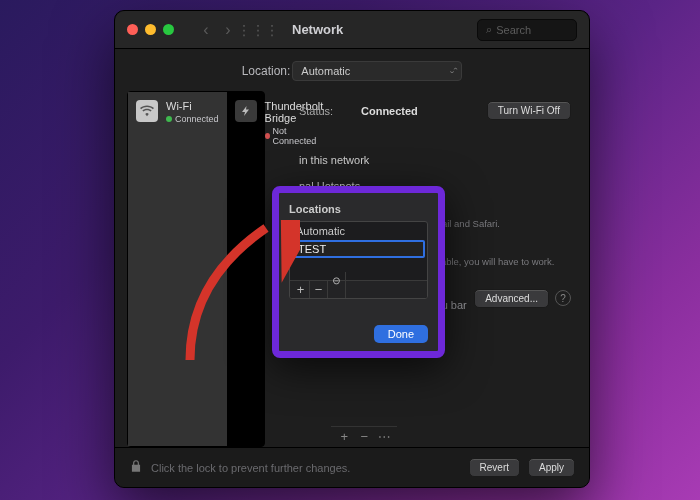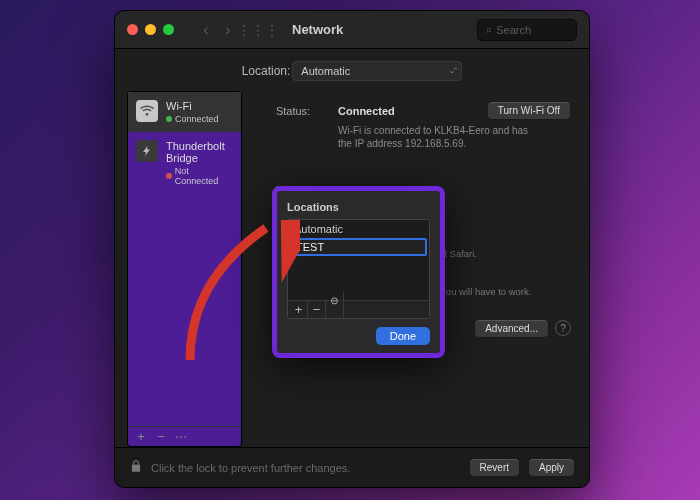--- a/index.html
+++ b/index.html
@@ -41,22 +41,22 @@
     display:flex; justify-content:center; align-items:center; gap:2px; padding:12px 0 10px;
     font-size:12px; color:#b8b8bc;
   }
   .locselect {
     width:170px; height:20px; background:#2a2a2a; border-radius:4px; border:1px solid #3a3a3a;
     display:flex;align-items:center;padding:0 8px;font-size:11px;color:#ccc;position:relative;
   }
   .locselect::after { content:"⌄⌃"; position:absolute;right:6px;color:#888;font-size:9px;letter-spacing:-4px; transform:scaleY(0.8);}
   .body { flex:1; display:flex; padding:0 12px 0 12px; gap:10px; position:relative;}
   .sidebar {
-    width:115px; background:#4c1d95; border:1px solid #000; border-radius:4px;
-    display:flex;flex-direction:column; position:relative;
+    width:138px; background:#000000; border:1px solid #000; border-radius:4px;
+    display:flex;position:relative;
   }
   .sb-item { display:flex; gap:8px; padding:8px 8px; align-items:flex-start; }
   .sb-item.active { background:#333; }
   .sb-icon { width:22px;height:22px;border-radius:4px;background:#3a3a3a;display:flex;align-items:center;justify-content:center;color:#bbb;font-size:13px;flex-shrink:0;}
   .sb-icon.wifi{background:#c8c8c8;color:#555;}
   .sb-text { display:flex;flex-direction:column;gap:2px;}
   .sb-name { font-size:11px; color:#ddd;}
   .sb-status { font-size:9px; display:flex;align-items:center;gap:3px;}
   .sb-status .bullet{width:6px;height:6px;border-radius:50%;}
   .bullet.green{background:#3fb94f;} .bullet.red{background:#d05050;}
@@ -81,40 +81,40 @@
   .footer {
     height:40px;border-top:1px solid #000;background:#1b1b1b;border-radius:0 0 10px 10px;
     display:flex;align-items:center;padding:17px 14px;gap:8px;
   }
   .lock{color:#777;font-size:14px;}
   .lockt{color:#6a6a6e;font-size:11px;}
   .footer .spacer{flex:1;}
   
   .modal {
     position:absolute; left:272px; top:186px; width:173px; height:172px;
-    background:#2a2a2c; border:5px solid #6d28d9; border-radius:8px;
+    background:#2a2a2c; border:7px solid #6d28d9; border-radius:8px;
     box-shadow:0 10px 40px rgba(0,0,0,.7);
     display:flex;flex-direction:column;padding:10px 10px 8px;
   }
   .modal h4{font-size:11px;color:#ccc;font-weight:600;margin-bottom:6px;}
   .loclist{
     flex:1;background:#1c1c1e;border:1px solid #444;border-radius:3px;
     display:flex;flex-direction:column;overflow:hidden;
   }
   .locitem{padding:3px 6px;font-size:11px;color:#ccc;}
   .locedit{
     margin:0 2px 0 2px; background:#222; border:2px solid #2f6fe0; border-radius:2px;
     padding:1px 4px; font-size:11px; color:#eee;
   }
   .loclist-footer{
     height:18px;background:#232325;border-top:1px solid #3a3a3a;display:flex;align-items:center;
     padding:0 2px;gap:0;color:#bbb;font-size:13px;
   }
   .loclist-footer span{width:18px;text-align:center;border-right:1px solid #3a3a3a;line-height:18px;}
-  .modal-actions{display:flex;justify-content:flex-end;margin-top:8px;}
+  .modal-actions{display:flex;justify-content:flex-end;margin-top:26px;}
   .donebtn{
     background:#2f6fe0;color:#fff;border:none;border-radius:5px;padding:3px 14px;font-size:11px;
   }
   
   .arrow {
     position:absolute; left:170px; top:220px; width:130px; height:150px; pointer-events:none;
   }
 </style>
 </head>
 <body>
@@ -183,21 +183,20 @@
       </div>
     </div>
 
     <div class="main">
       <div class="status-row">
         <span class="status-label">Status:</span>
         <span class="status-value">Connected</span>
         <div class="spacer"></div>
         <div class="btn">Turn Wi-Fi Off</div>
       </div>
-      <div class="status-detail">Wi-Fi is connected to KLKB4-Eero and has the IP address 192.168.5.69.</div>
 
       <div class="sections">
         <div>
             <div class="sect-h">in this network</div>
           </div>
         <div>
             <div class="sect-h">nal Hotspots</div>
           </div>
         <div>
           <div class="sect-h">Tracking</div>

